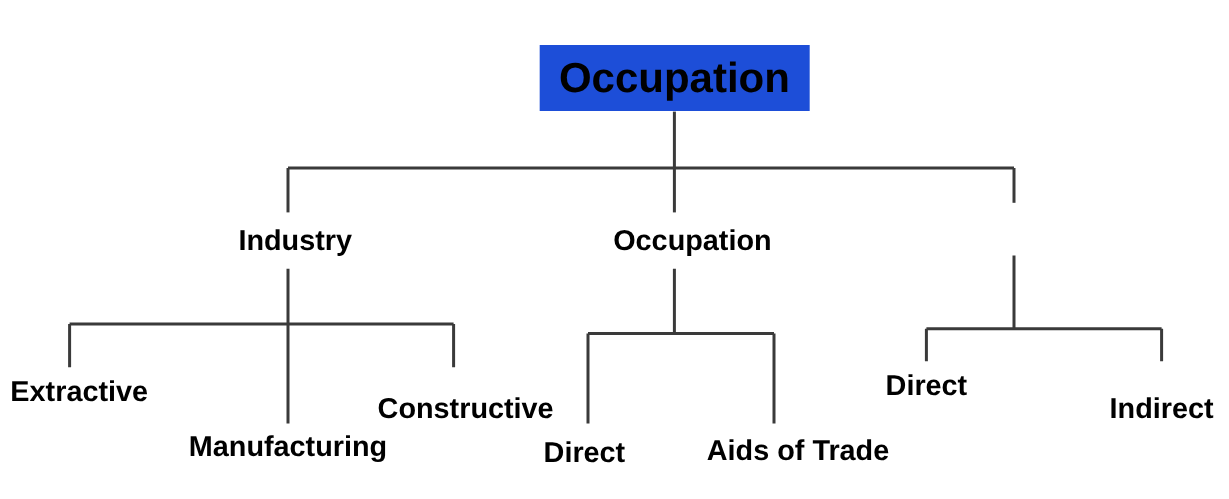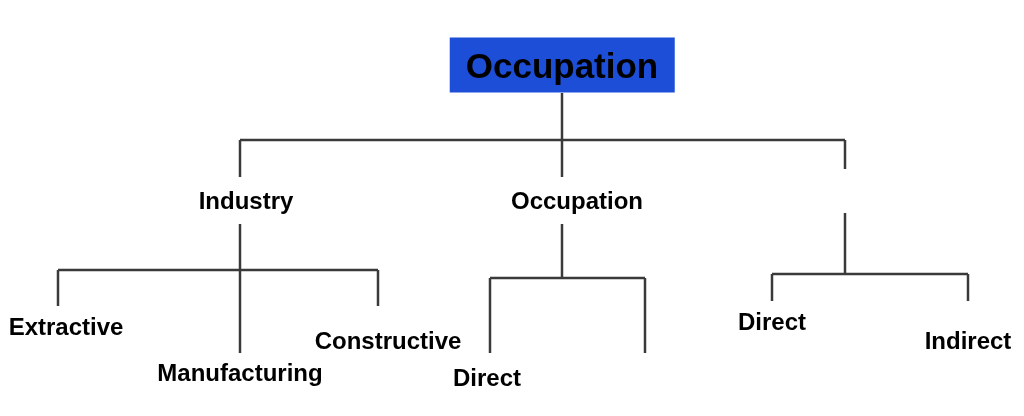--- a/index.html
+++ b/index.html
@@ -87,17 +87,18 @@
   <div class="node node-root">Occupation</div>
 
   <div class="node node-l1 node-industry">Industry</div>
   <div class="node node-l1 node-commercial">Occupation</div>
 
   <div class="node node-leaf node-extractive">Extractive</div>
   <div class="node node-leaf node-manufacturing">Manufacturing</div>
   <div class="node node-leaf node-constructive">Constructive</div>
 
   <div class="node node-leaf node-trade">Direct</div>
+  <div class="node node-leaf node-aids-of-trade">Aids of Trade</div>
 
   <div class="node node-leaf node-direct">Direct</div>
   <div class="node node-leaf node-indirect">Indirect</div>
 
 </div>
 
 </body></html>

